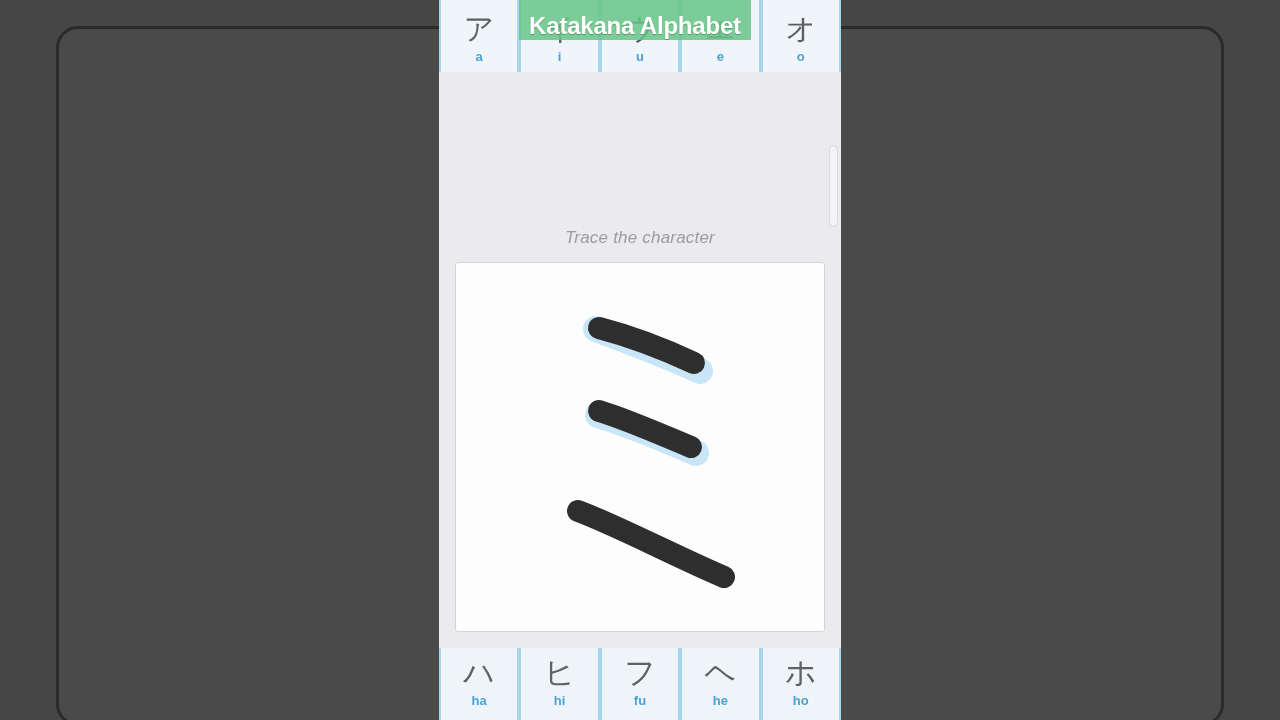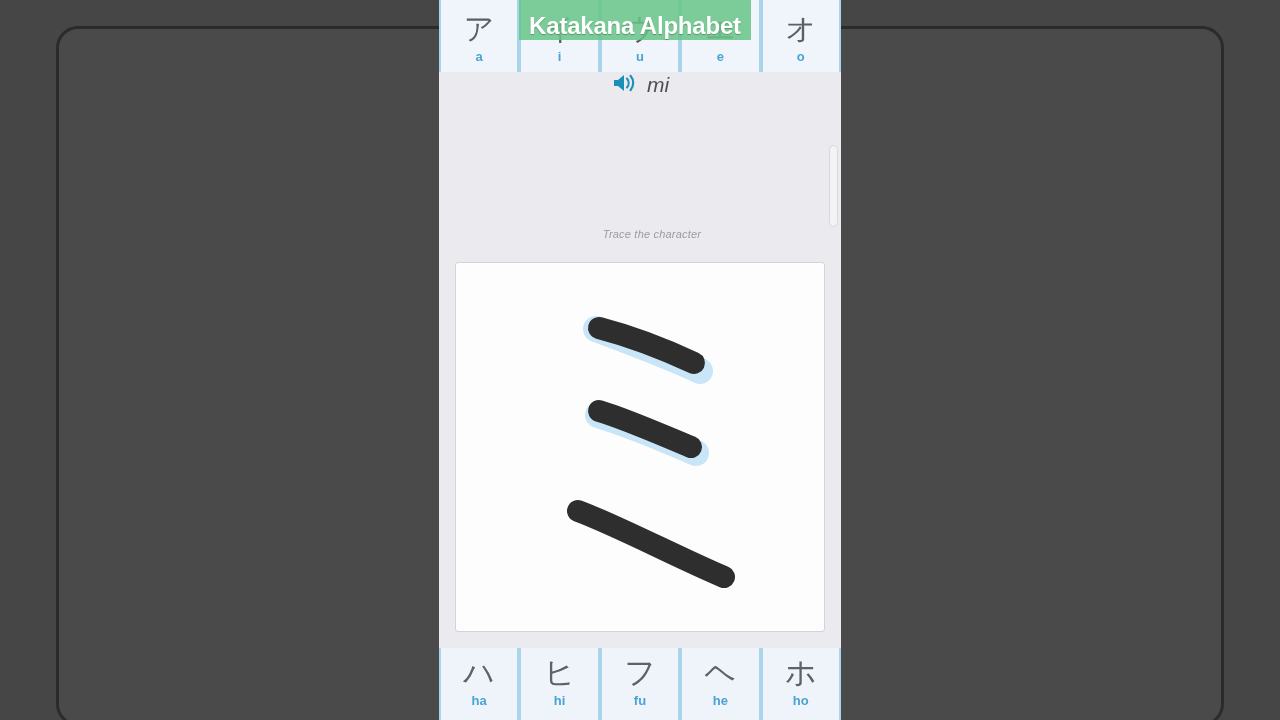--- a/index.html
+++ b/index.html
@@ -118,25 +118,24 @@
     font-family: "Liberation Sans", sans-serif;
   }
 
   
   .instruction {
     position: absolute;
     top: 228px;
     left: 0;
     width: 402px;
     text-align: center;
-    font-size: 11px;
+    font-size: 17px;
     font-style: italic;
     color: #9b9ba3;
     letter-spacing: 0.2px;
-    margin-left: 12px;
   }
 
   
   .trace-canvas {
     position: absolute;
     left: 16px;
     top: 262px;
     width: 370px;
     height: 370px;
     background: #fdfdfd;
@@ -214,30 +213,20 @@
       <div class="char-cell">
         <span class="kana">エ</span>
         <span class="romaji">e</span>
       </div>
       <div class="char-cell">
         <span class="kana">オ</span>
         <span class="romaji">o</span>
       </div>
     </div>
 
-    <div class="reading-row">
-      <span class="speaker-icon">
-        <svg width="26" height="22" viewBox="0 0 26 22" aria-hidden="true">
-          <path d="M3 8 h4 L13 3 v16 L7 14 H3 Z" fill="#1b8fb8"></path>
-          <path d="M16 6.5 a7 7 0 0 1 0 9" stroke="#1b8fb8" stroke-width="2.1" fill="none" stroke-linecap="round"></path>
-          <path d="M19.5 3.8 a11 11 0 0 1 0 14.4" stroke="#1b8fb8" stroke-width="2.1" fill="none" stroke-linecap="round"></path>
-        </svg>
-      </span>
-      <span class="reading-text">mi</span>
-    </div>
 
     <div class="scroll-track">
       <div class="scroll-thumb"></div>
     </div>
 
     <div class="instruction">Trace the character</div>
 
     <div class="trace-canvas">
       <svg width="368" height="368" viewBox="0 0 368 368" aria-hidden="true">
 

